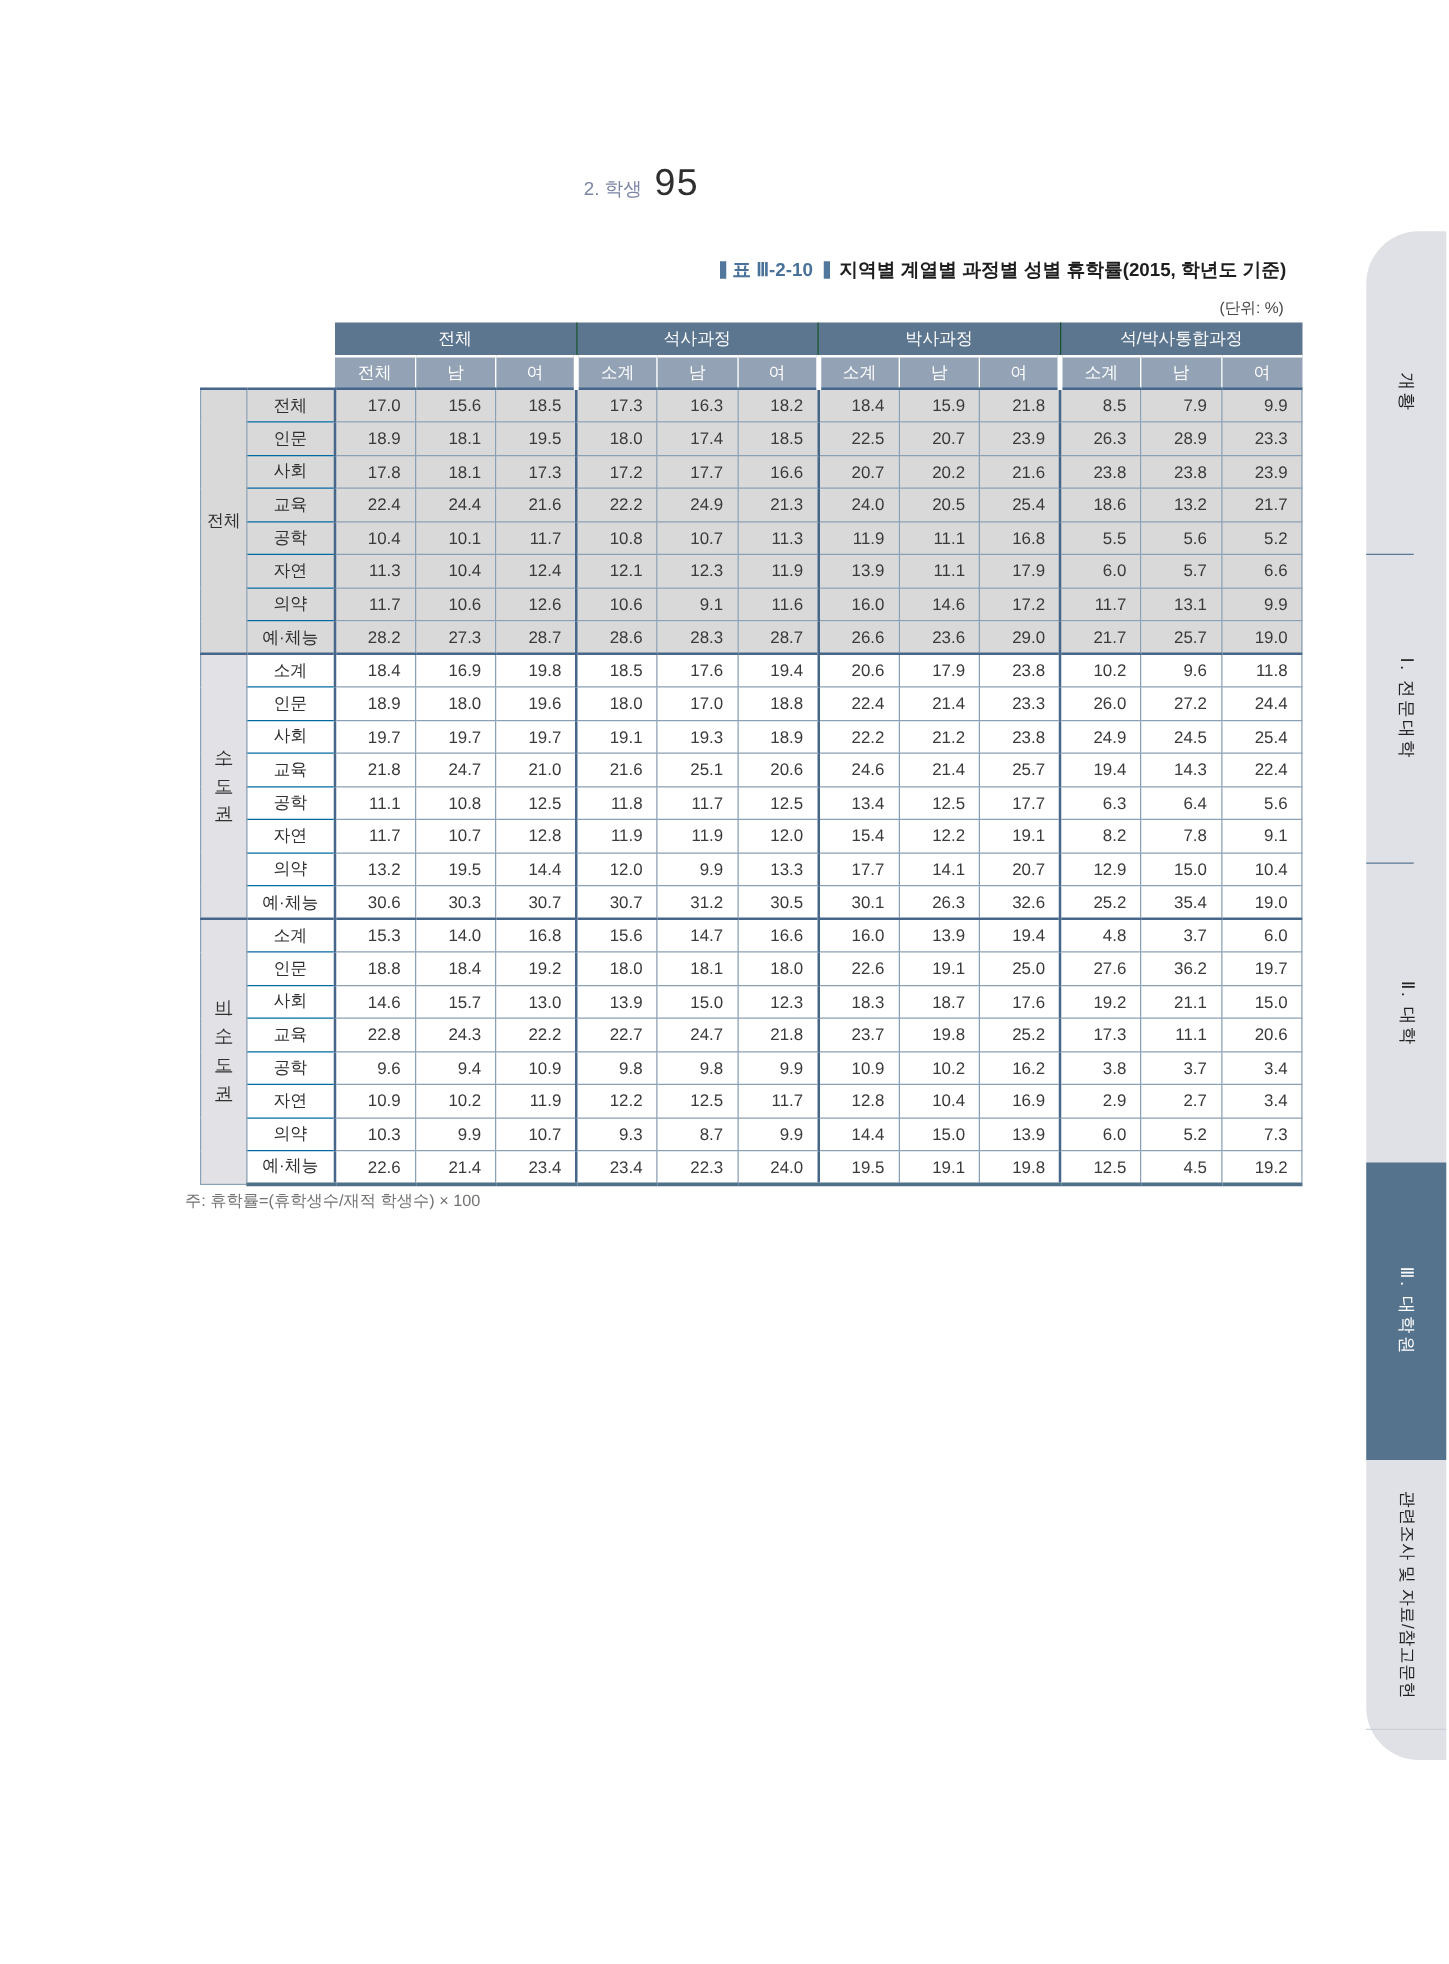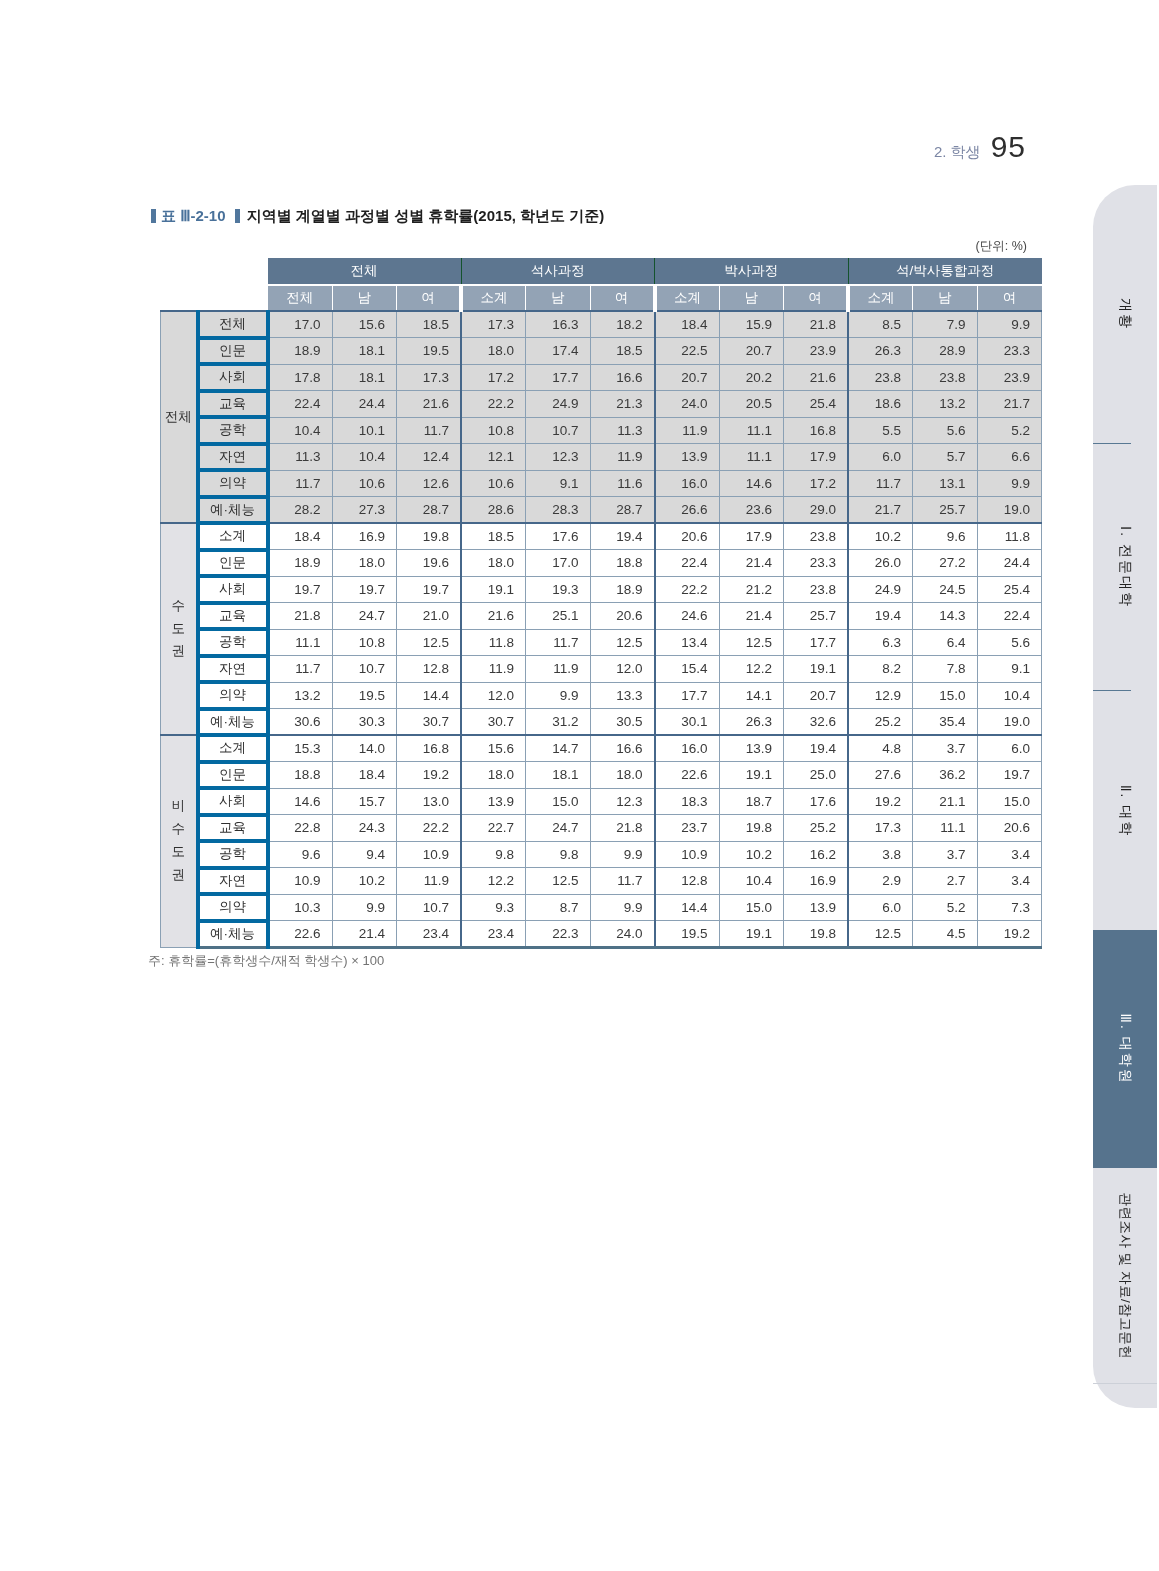--- a/index.html
+++ b/index.html
@@ -1,26 +1,26 @@
 <!DOCTYPE html>
 <html><head>
 <meta charset="utf-8">
 <style>
   * { margin:0; padding:0; box-sizing:border-box; }
   html,body { width:1159px; height:1571px; background:#fff;
     font-family:"Liberation Sans", sans-serif; color:#333; }
   body { position:relative; overflow:hidden; }
 
   
-  .page-header { position:absolute; top:130px; left:0; width:1026px; text-align:right; }
+  .page-header { position:absolute; top:130px; left:0; width:1026px; text-align:center; }
   .page-header .section { color:#7b86a4; font-size:15px; vertical-align:baseline; margin-right:10px; }
   .page-header .pagenum { color:#2e2e2e; font-size:30px; font-weight:400; letter-spacing:1px; }
 
   
-  .table-title { position:absolute; top:207px; left:148px; width:881px; text-align:left;
+  .table-title { position:absolute; top:207px; left:148px; width:881px; text-align:right;
     font-size:15px; white-space:nowrap; }
   .title-bar { display:inline-block; width:5px; height:14px; background:#51779d;
     vertical-align:-2px; margin:0 3px; }
   .title-label { color:#49719a; font-weight:700; margin:0 6px 0 2px; }
   .title-text { color:#1e1e1e; font-weight:700; }
 
   .unit-label { position:absolute; top:238px; left:148px; width:879px; text-align:right;
     font-size:12.5px; color:#474747; }
 
   
@@ -32,22 +32,22 @@
 
   th.g { background:#5d7690; color:#fff; border:none; height:27px; font-size:13.5px; }
   th.g.gsep { border-left:1px solid #14532d; }
   th.s { background:#93a3b5; color:#fff; border-top:2px solid #fff;
     border-left:1px solid #fff; height:27px; font-size:13.5px; }
   th.s.gsep { border-left:4px solid #fff; }
 
   th.grp { border:1px solid #8aa0b4; background:#e2e2e6; color:#2f2f2f;
     text-align:center; font-size:13.5px; }
   th.grp .stack { display:inline-block; width:1.05em; word-break:break-all;
-    line-height:1.7; }
-  th.cat { border:4px solid #0369a1; background:#fff; color:#2f2f2f;
+    line-height:1.7;text-decoration:underline; }
+  th.cat { border:1px solid #0369a1; background:#fff; color:#2f2f2f;
     text-align:center; font-size:13.5px; }
   td.num { border:1px solid #8aa0b4; background:#fff; color:#3a3a3a;
     text-align:right; padding-right:11px; }
   td.num.gstart { border-left:2px solid #46678a; }
   tr.shaded td.num, tr.shaded th.cat { background:#d9d9d9; }
   th.grp.shadedgrp { background:#d9d9d9; }
   tr.block-start td, tr.block-start th { border-top:2px solid #46678a; }
   tr.last-row td, tr.last-row th { border-bottom:3px solid #4f7187; }
 
   

